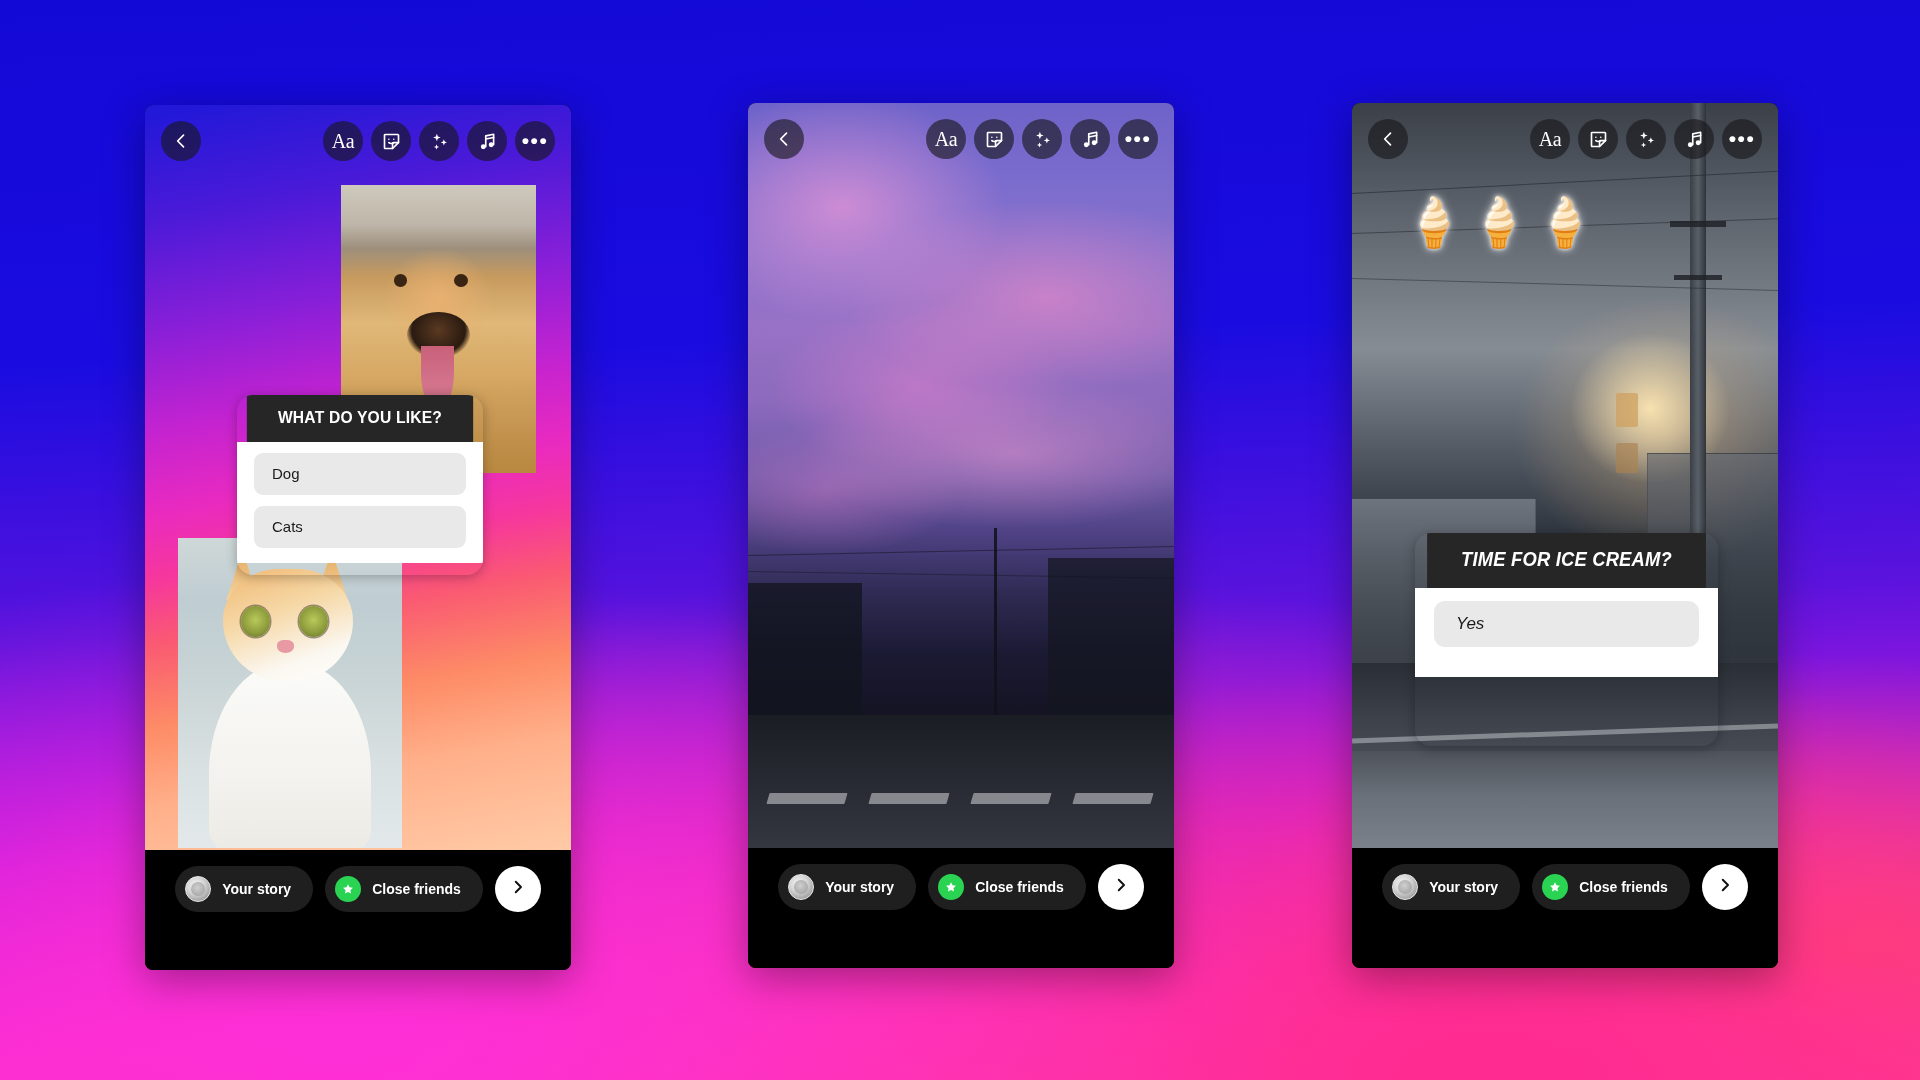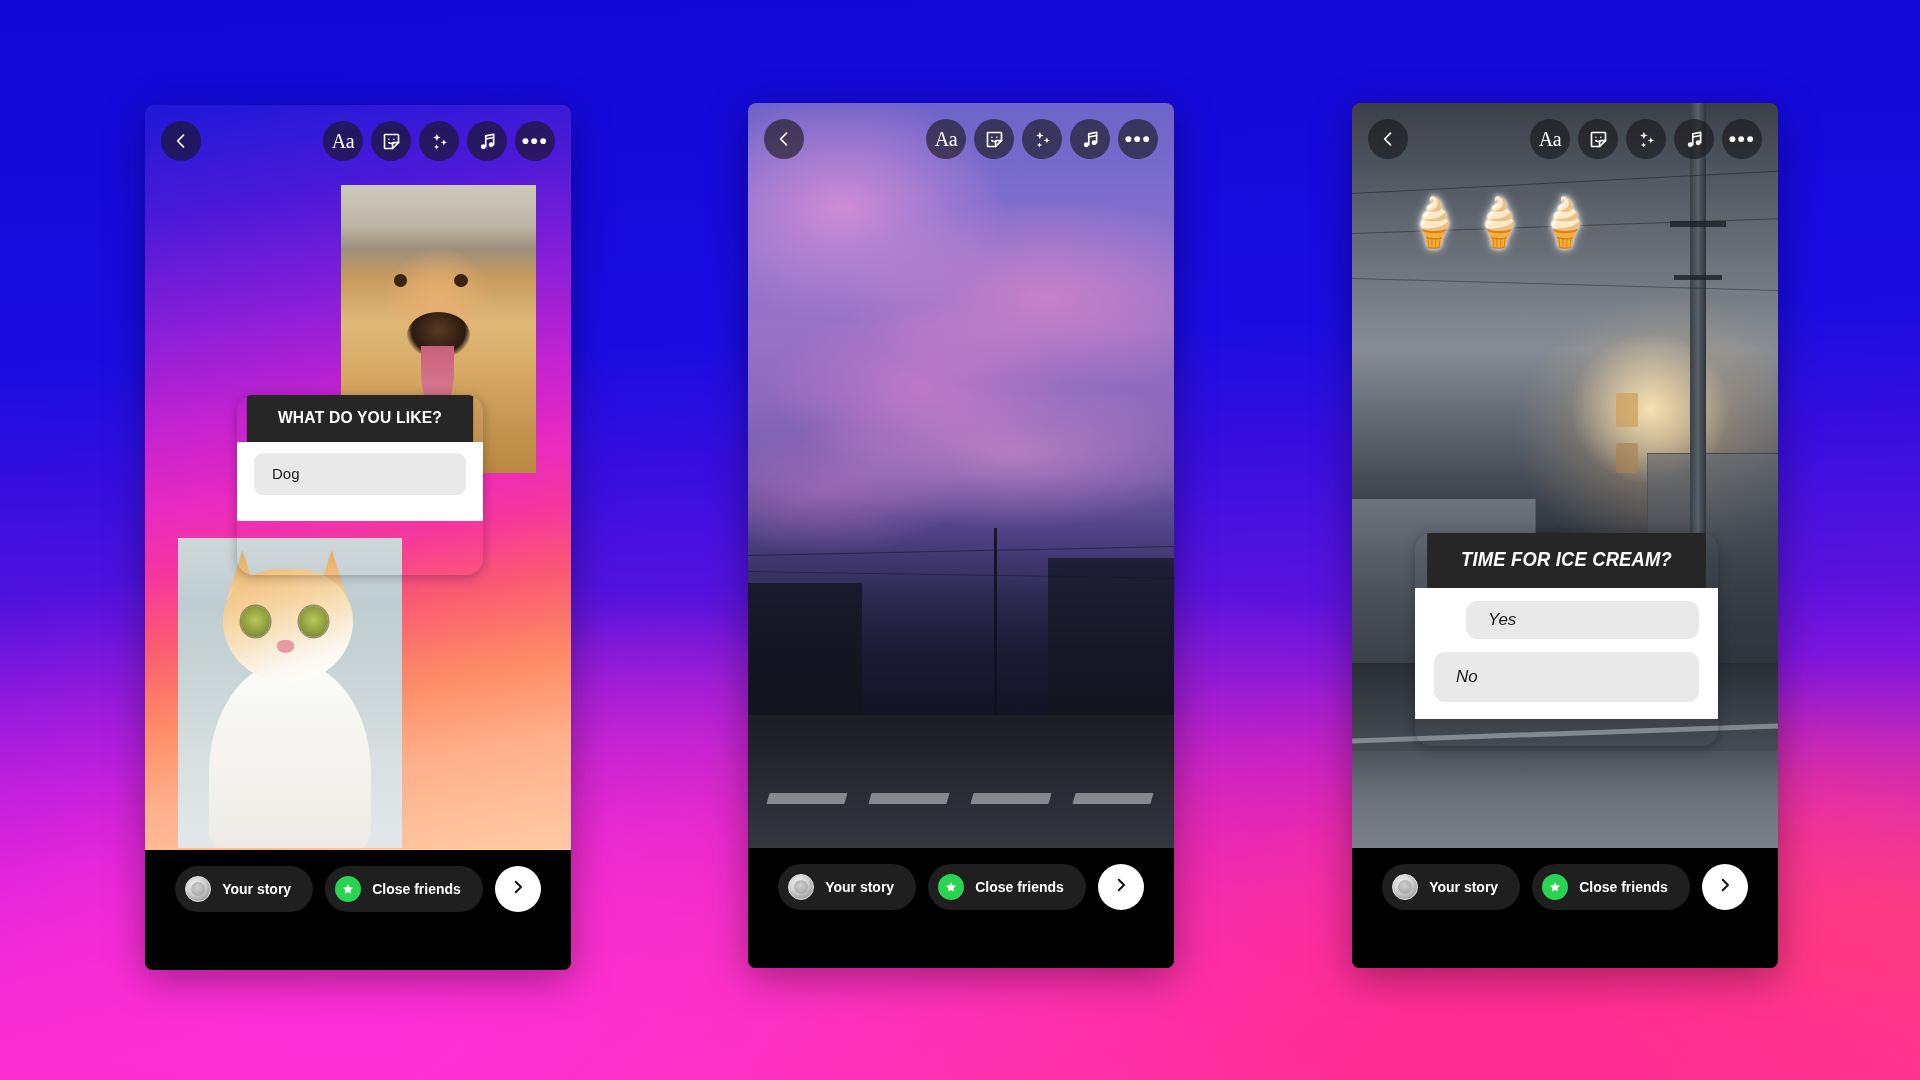--- a/index.html
+++ b/index.html
@@ -277,20 +277,23 @@
       <div class="eyeL"></div>
       <div class="eyeR"></div>
       <div class="nose"></div>
     </div>
 
     <div class="widget" style="left:92px; top:290px; width:246px; height:180px;">
       <div class="widget-head" style="font-size:17px; padding:13px 10px 14px; line-height:1.15;">WHAT DO YOU LIKE?</div>
       <div class="widget-body" style="padding:11px 17px 15px;">
         <div class="opt-fill" style="height:42px; border-radius:9px; padding-left:18px; font-size:15px; margin-bottom:11px;">
           <span>Dog</span>
+        </div>
+        <div class="opt-fill" style="height:42px; border-radius:9px; padding-left:18px; font-size:15px;">
+          <span>Cats</span>
         </div>
       </div>
     </div>
 
     <div class="topbar">
       <div class="tb-left">
         <div class="circ-btn">
           <span>
             <svg width="20" height="20" viewBox="0 0 24 24" fill="none" stroke="#fff" stroke-width="2" stroke-linecap="round" stroke-linejoin="round">
                 <polyline points="15 5 8 12 15 19"></polyline>
@@ -478,25 +481,22 @@
 
     <div class="emoji-row" style="left:52px; top:96px; gap:6px;">
       <span class="emoji" style="font-size:48px;">🍦</span>
       <span class="emoji" style="font-size:48px;">🍦</span>
       <span class="emoji" style="font-size:48px;">🍦</span>
     </div>
 
     <div class="widget" style="left:63px; top:430px; width:303px; height:213px;font-style:italic;">
       <div class="widget-head" style="font-size:20px; padding:15px 10px 17px; line-height:1.15;">TIME FOR ICE CREAM?</div>
       <div class="widget-body" style="padding:13px 19px 17px;">
-        <div class="opt-fill" style="height:38px; border-radius:11px; padding-left:22px; font-size:17px; margin-bottom:13px;margin-left:32px;">
+        <div class="opt-fill" style="height:46px; border-radius:11px; padding-left:22px; font-size:17px; margin-bottom:13px;">
           <span>Yes</span>
-        </div>
-        <div class="opt-fill" style="height:50px; border-radius:11px; padding-left:22px; font-size:17px;">
-          <span>No</span>
         </div>
       </div>
     </div>
 
     <div class="topbar">
       <div class="tb-left">
         <div class="circ-btn">
           <span>
             <svg width="20" height="20" viewBox="0 0 24 24" fill="none" stroke="#fff" stroke-width="2" stroke-linecap="round" stroke-linejoin="round">
                 <polyline points="15 5 8 12 15 19"></polyline>

